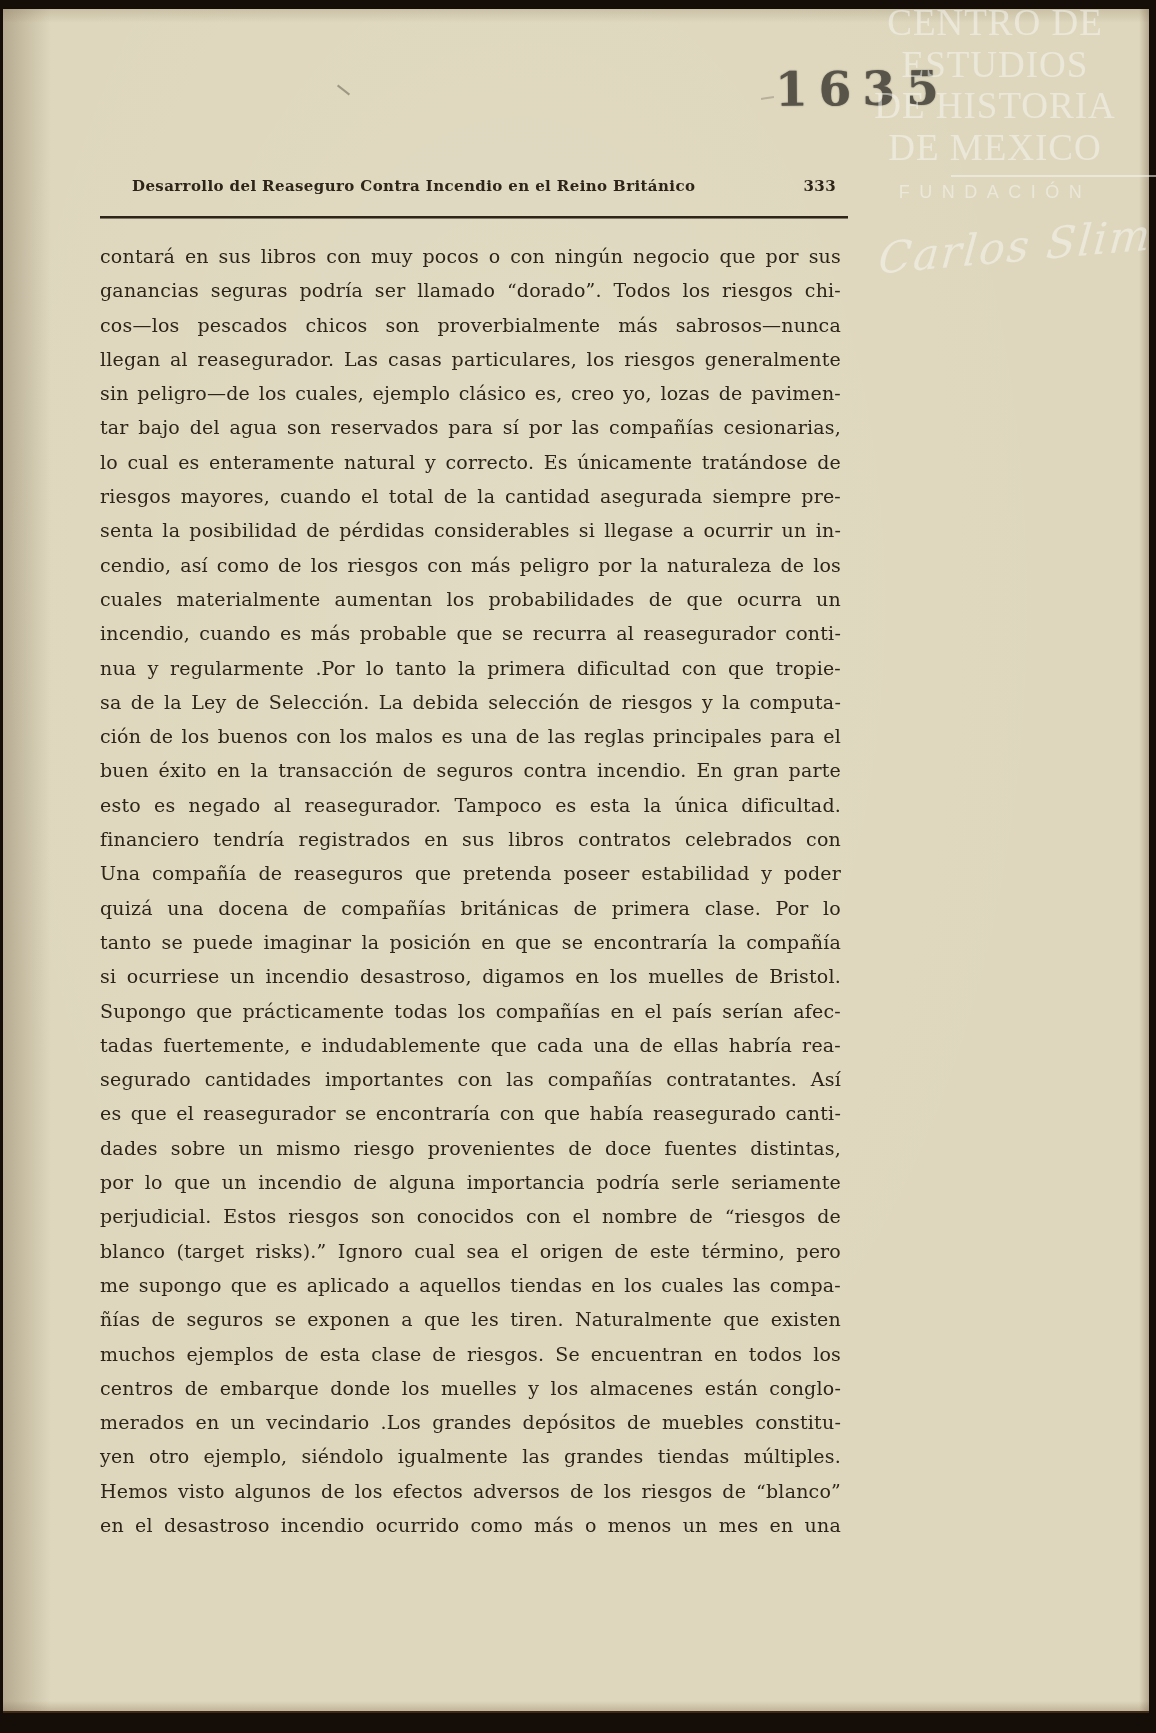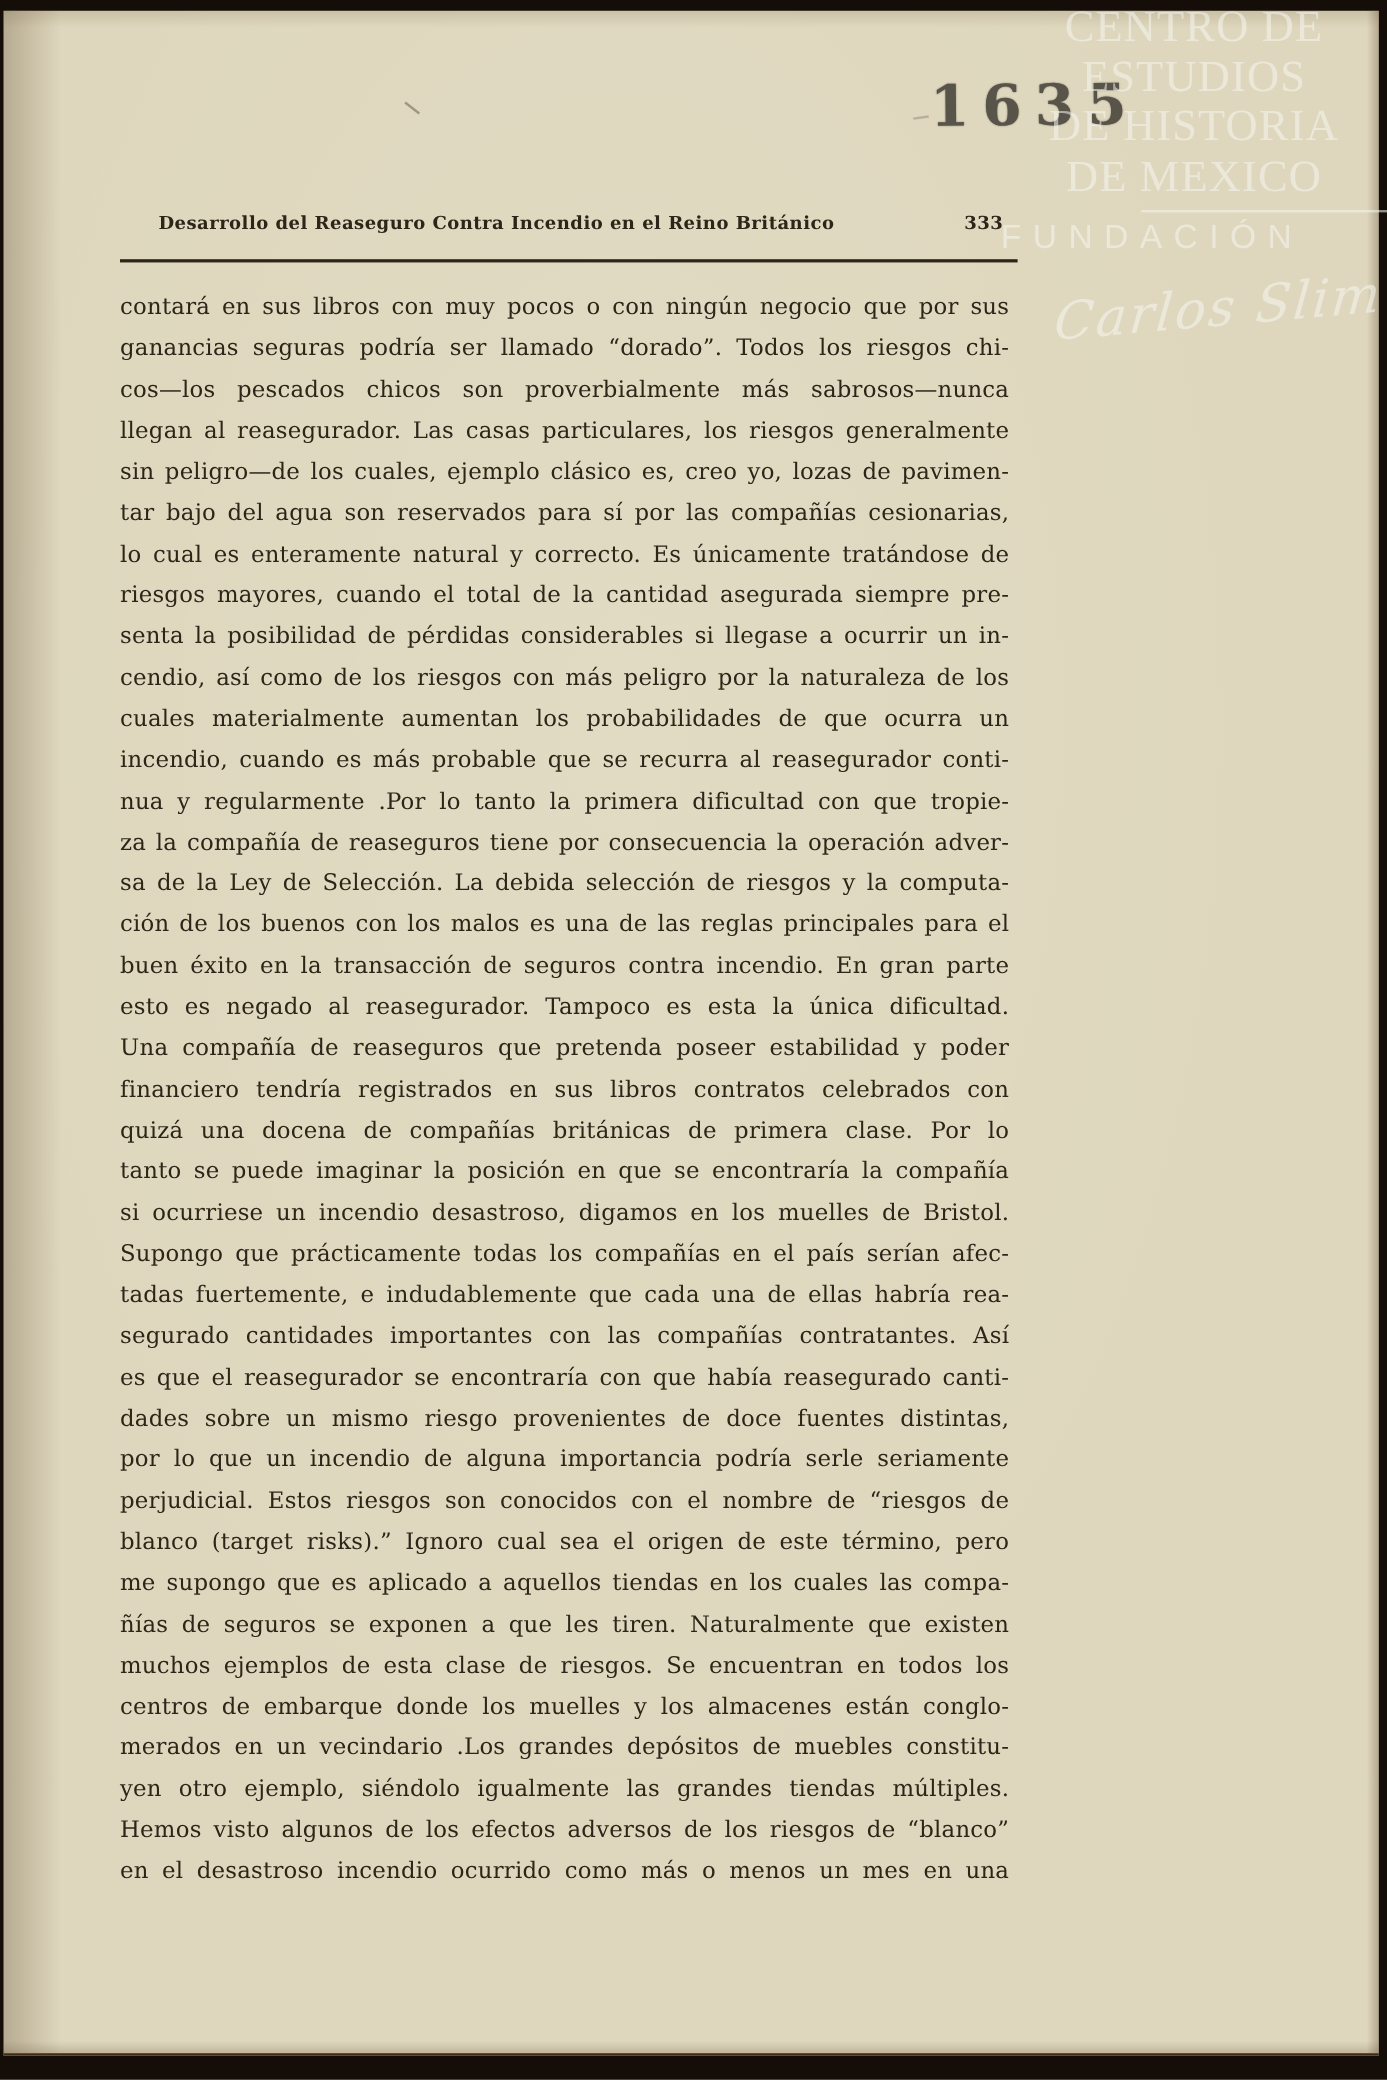--- a/index.html
+++ b/index.html
@@ -96,23 +96,23 @@
   }
   .wm-lines > div { white-space: nowrap; }
   .wm-divider {
     margin: 7px 0 0 auto;
     width: 205px; height: 2px;
     background: var(--watermark);
   }
   .wm-foundation {
     margin-top: 5px;
     font-family: "Liberation Sans", sans-serif;
-    font-size: 28px;
+    font-size: 18px;
     letter-spacing: 9.5px;
-    text-align: left;
+    text-align: center;
     white-space: nowrap;
   }
   .wm-signature {
     margin-top: 6px;
     padding-right: 4px;
     font-family: "DejaVu Serif", serif;
     font-style: italic;
     font-size: 43px;
     letter-spacing: 2px;
     text-align: right;
@@ -149,27 +149,26 @@
         <div class="body-line">llegan al reasegurador. Las casas particulares, los riesgos generalmente</div>
         <div class="body-line">sin peligro—de los cuales, ejemplo clásico es, creo yo, lozas de pavimen-</div>
         <div class="body-line">tar bajo del agua son reservados para sí por las compañías cesionarias,</div>
         <div class="body-line">lo cual es enteramente natural y correcto. Es únicamente tratándose de</div>
         <div class="body-line">riesgos mayores, cuando el total de la cantidad asegurada siempre pre-</div>
         <div class="body-line">senta la posibilidad de pérdidas considerables si llegase a ocurrir un in-</div>
         <div class="body-line">cendio, así como de los riesgos con más peligro por la naturaleza de los</div>
         <div class="body-line">cuales materialmente aumentan los probabilidades de que ocurra un</div>
         <div class="body-line">incendio, cuando es más probable que se recurra al reasegurador conti-</div>
         <div class="body-line">nua y regularmente .Por lo tanto la primera dificultad con que tropie-</div>
-        <div class="body-line">za la compañía de reaseguros tiene por consecuencia la operación adver-</div>
         <div class="body-line">sa de la Ley de Selección. La debida selección de riesgos y la computa-</div>
         <div class="body-line">ción de los buenos con los malos es una de las reglas principales para el</div>
         <div class="body-line">buen éxito en la transacción de seguros contra incendio. En gran parte</div>
         <div class="body-line">esto es negado al reasegurador. Tampoco es esta la única dificultad.</div>
+        <div class="body-line">financiero tendría registrados en sus libros contratos celebrados con</div>
         <div class="body-line">Una compañía de reaseguros que pretenda poseer estabilidad y poder</div>
-        <div class="body-line">financiero tendría registrados en sus libros contratos celebrados con</div>
         <div class="body-line">quizá una docena de compañías británicas de primera clase. Por lo</div>
         <div class="body-line">tanto se puede imaginar la posición en que se encontraría la compañía</div>
         <div class="body-line">si ocurriese un incendio desastroso, digamos en los muelles de Bristol.</div>
         <div class="body-line">Supongo que prácticamente todas los compañías en el país serían afec-</div>
         <div class="body-line">tadas fuertemente, e indudablemente que cada una de ellas habría rea-</div>
         <div class="body-line">segurado cantidades importantes con las compañías contratantes. Así</div>
         <div class="body-line">es que el reasegurador se encontraría con que había reasegurado canti-</div>
         <div class="body-line">dades sobre un mismo riesgo provenientes de doce fuentes distintas,</div>
         <div class="body-line">por lo que un incendio de alguna importancia podría serle seriamente</div>
         <div class="body-line">perjudicial. Estos riesgos son conocidos con el nombre de “riesgos de</div>

